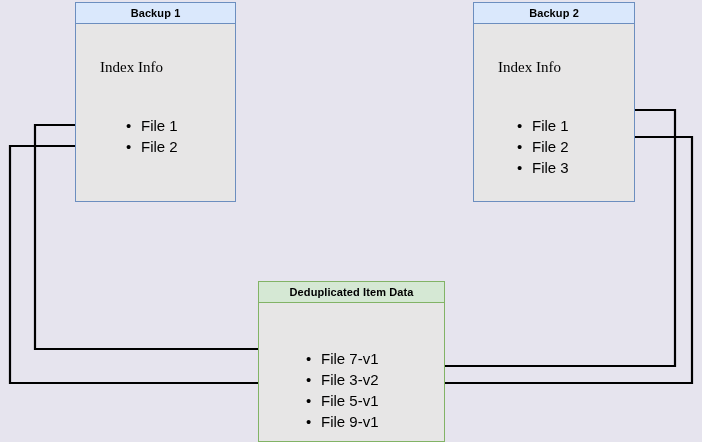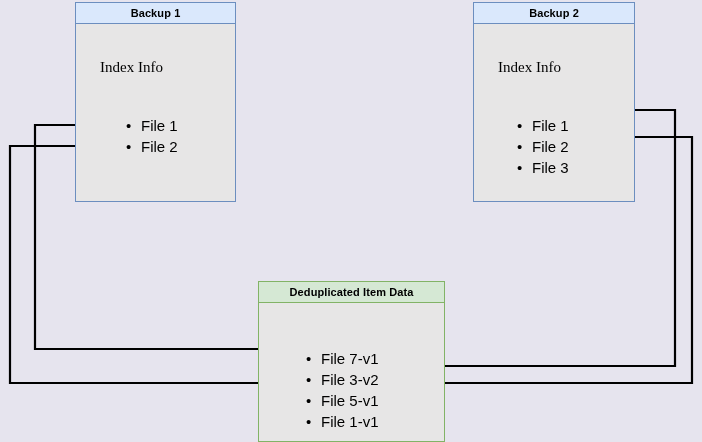--- a/index.html
+++ b/index.html
@@ -154,18 +154,18 @@
     </div>
   </div>
 
   <div class="node green" id="dedup">
     <div class="node-header">Deduplicated Item Data</div>
     <div class="node-body">
       <ul class="file-list">
         <li>File 7-v1</li>
         <li>File 3-v2</li>
         <li>File 5-v1</li>
-        <li>File 1-v1</li>
+        <li>File 9-v1</li>
       </ul>
     </div>
   </div>
 
 </div>
 
 </body></html>

